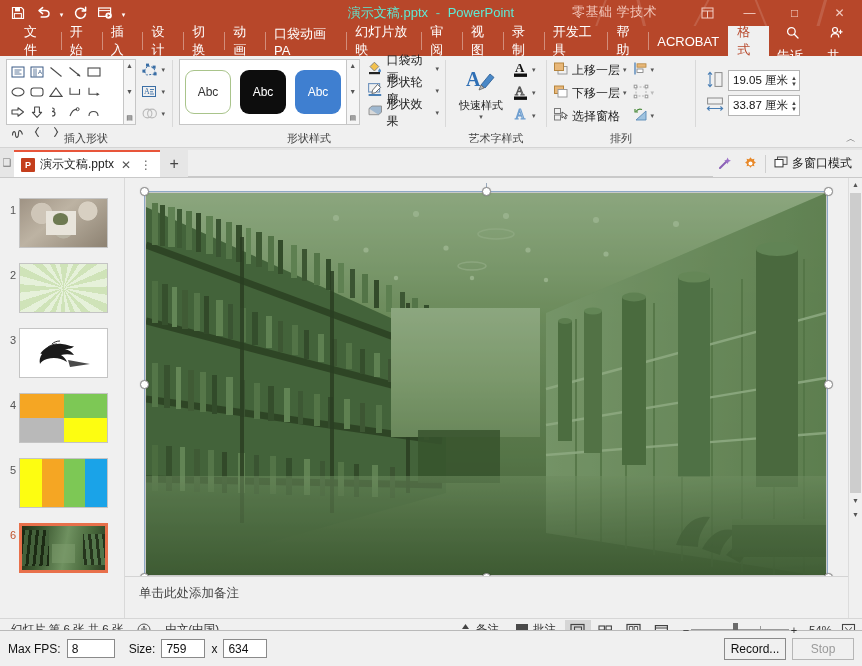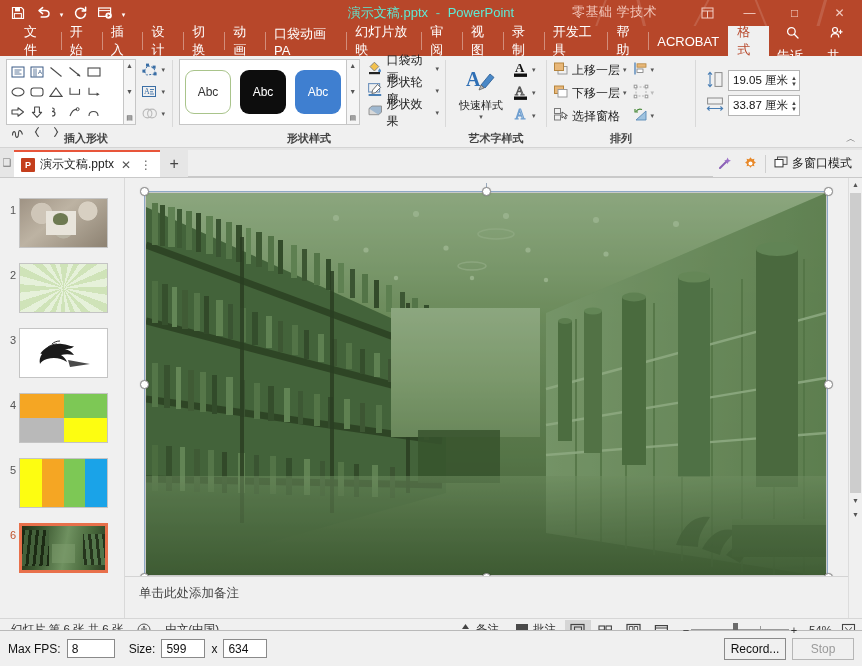--- a/index.html
+++ b/index.html
@@ -60,21 +60,21 @@
     height:92px;background:#f0f0f0;display:flex;position:relative;
     border-bottom:1px solid #d4d4d4;
   }
   .rgroup{
     position:relative;display:flex;flex-direction:column;
     padding:3px 0 0 0;
   }
   .rgroup .gbody{flex:1;display:flex;align-items:flex-start;padding:0 6px;}
   .glabel{
     height:17px;line-height:17px;text-align:center;font-size:11px;color:#444;
-    width:100%;position:relative;font-weight:bold;
+    width:100%;position:relative;
   }
   .gsep{width:1px;background:#d9d9d9;margin:4px 0 20px 0;align-self:stretch;}
   
   .shapes-gal{
     border:1px solid #c6c6c6;background:#fff;width:118px;height:66px;
     padding:2px 1px;display:flex;flex-wrap:wrap;align-content:flex-start;
   }
   .shape-cell{width:19px;height:20px;display:flex;align-items:center;justify-content:center;}
   .shape-cell svg{display:block;}
   .gal-scroll{
@@ -1064,20 +1064,20 @@
           <path d="M4 4.4 6.4 6.6M11 4.4 8.6 6.6M4 8.8l2.4-2.2M11 8.8 8.6 6.6" stroke="#444" stroke-width="1"></path>
         </svg>
     </div>
   </div>
 </div>
 
 <div class="recbar">
   <label>Max FPS:</label>
   <span class="recfield" style="width:48px;">8</span>
   <label style="margin-left:8px;">Size:</label>
-  <span class="recfield" style="width:44px;">599</span>
+  <span class="recfield" style="width:44px;">759</span>
   <span>x</span>
   <span class="recfield" style="width:44px;text-align:right;">634</span>
   <div class="rb-right">
     <div class="rbtn">Record...</div>
     <div class="rbtn dis">Stop</div>
   </div>
 </div>
 
 </body></html>

